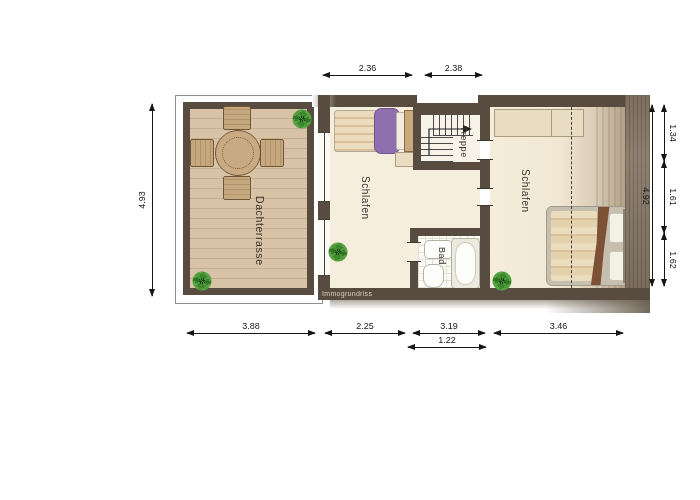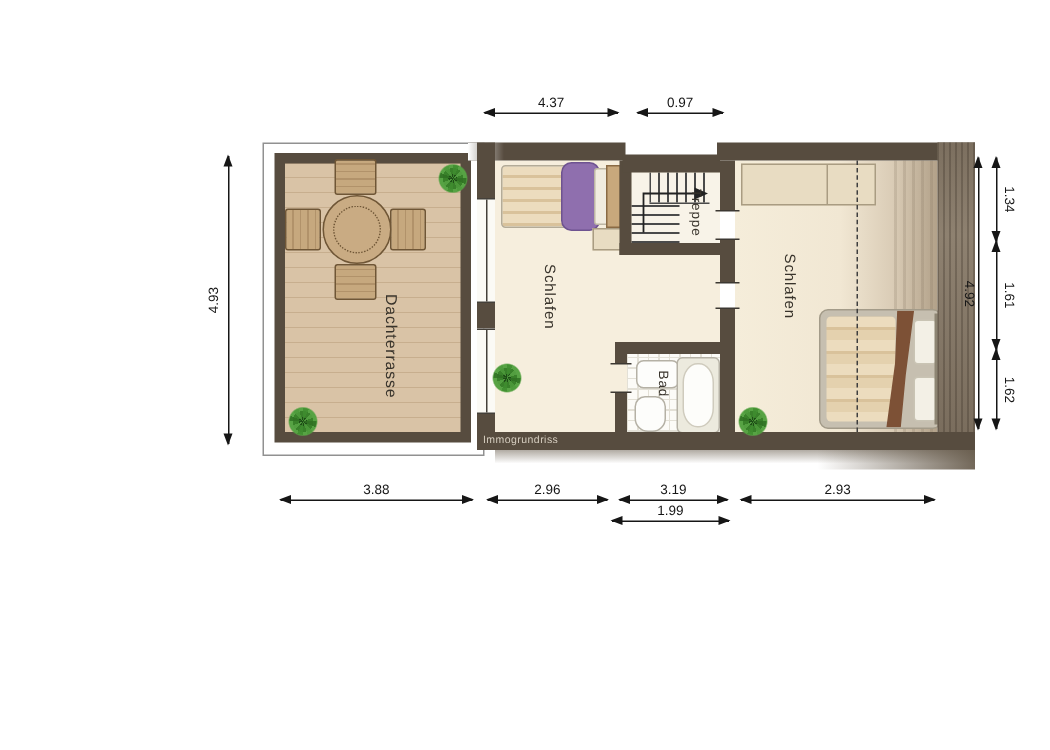--- a/index.html
+++ b/index.html
@@ -142,26 +142,26 @@
 <div class="room-label vtext" style="left:360px;top:176px">Schlafen</div>
 <div class="room-label vtext" style="left:520px;top:169px">Schlafen</div>
 <div class="room-label vtext" style="left:459px;top:126px;font-size:9px">Treppe</div>
 <div class="room-label vtext" style="left:437px;top:247px;font-size:9px;z-index:6">Bad</div>
 
 <div class="abs" style="left:322px;top:290px;font-size:7px;color:#d6cec0;letter-spacing:.3px;z-index:6">Immogrundriss</div>
 
 <div class="dim-h" style="left:323px;top:75px;width:89px">
     <i class="a1"></i>
     <i class="a2"></i>
-    <span class="dlabel">4.37</span>
+    <span class="dlabel">2.36</span>
   </div>
 <div class="dim-h" style="left:425px;top:75px;width:57px">
     <i class="a1"></i>
     <i class="a2"></i>
-    <span class="dlabel">0.97</span>
+    <span class="dlabel">2.38</span>
   </div>
 
 <div class="dim-v" style="left:152px;top:104px;height:192px">
     <i class="a1"></i>
     <i class="a2"></i>
     <span class="dlabel-l">4.93</span>
   </div>
 
 <div class="dim-v" style="left:652px;top:105px;height:181px">
     <i class="a1"></i>
@@ -186,30 +186,30 @@
   </div>
 
 <div class="dim-h" style="left:187px;top:333px;width:128px">
     <i class="a1"></i>
     <i class="a2"></i>
     <span class="dlabel">3.88</span>
   </div>
 <div class="dim-h" style="left:325px;top:333px;width:80px">
     <i class="a1"></i>
     <i class="a2"></i>
-    <span class="dlabel">2.96</span>
+    <span class="dlabel">2.25</span>
   </div>
 <div class="dim-h" style="left:413px;top:333px;width:72px">
     <i class="a1"></i>
     <i class="a2"></i>
     <span class="dlabel">3.19</span>
   </div>
 <div class="dim-h" style="left:494px;top:333px;width:129px">
     <i class="a1"></i>
     <i class="a2"></i>
-    <span class="dlabel">2.93</span>
+    <span class="dlabel">3.46</span>
   </div>
 
 <div class="dim-h" style="left:408px;top:347px;width:78px">
     <i class="a1"></i>
     <i class="a2"></i>
-    <span class="dlabel">1.99</span>
+    <span class="dlabel">1.22</span>
   </div>
 
 </body></html>

